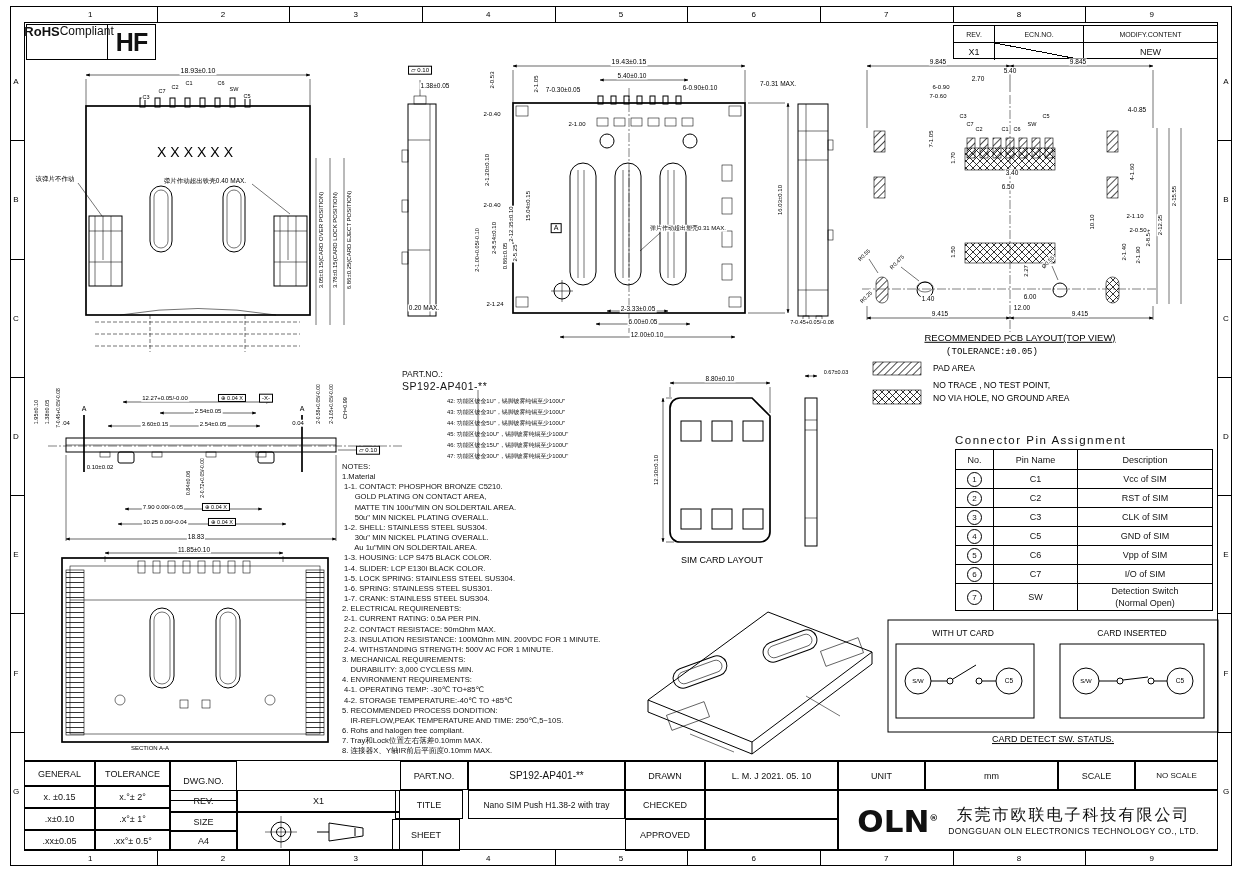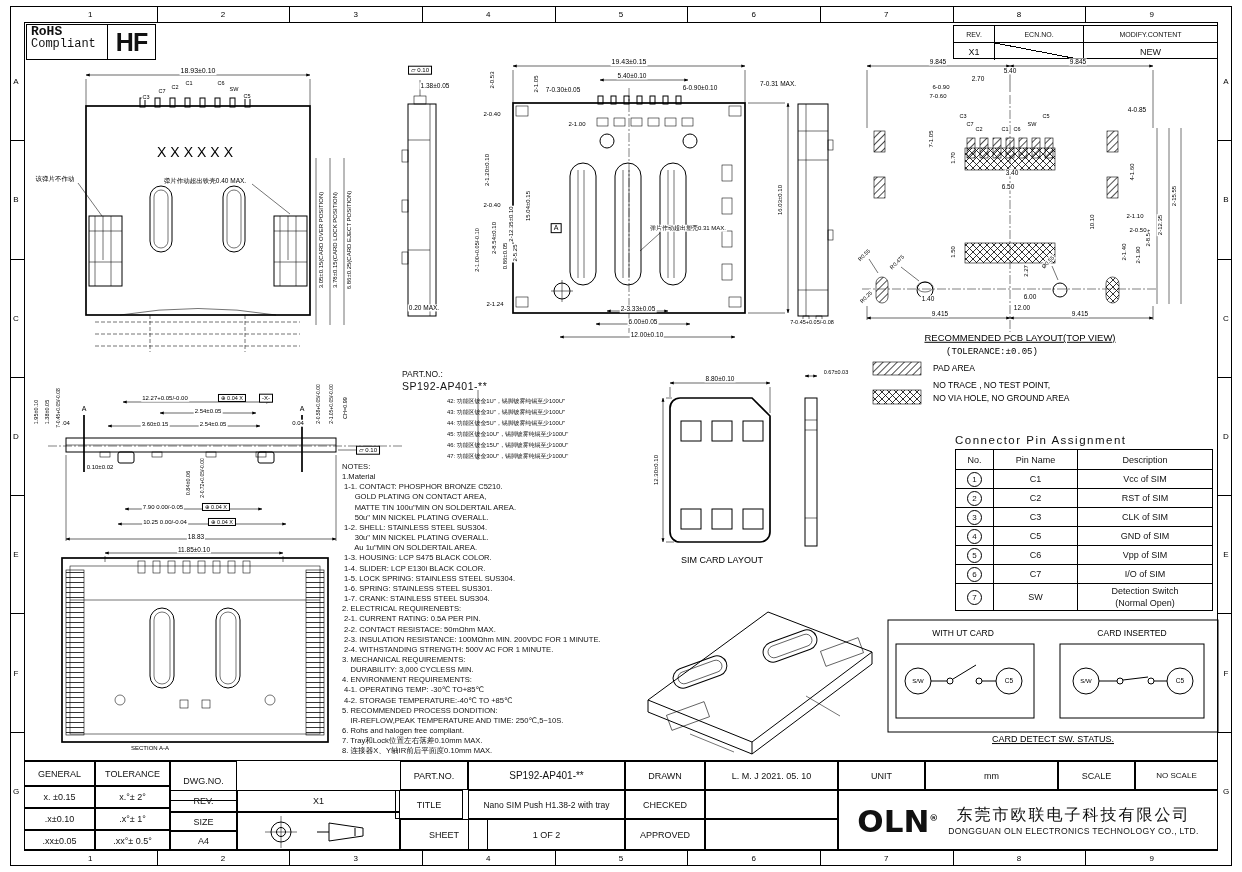--- a/index.html
+++ b/index.html
@@ -20,21 +20,21 @@
   
   .ln{stroke:#000;fill:none;stroke-width:1;}
   .thk{stroke-width:1.7;}
   .thin{stroke-width:0.55;}
   .dim{stroke:#000;fill:none;stroke-width:0.6;marker-start:url(#ar);marker-end:url(#ar);}
   .dsh{stroke-dasharray:4 2;}
   .cl{stroke-dasharray:9 2 2 2;stroke-width:0.5;}
   .ps{stroke:#000;stroke-width:0.6;}
   
   .rohs{left:26px;top:24px;width:130px;height:36px;border:1.4px solid #000;display:flex;}
-  .rohs .l{width:76px;border-right:1.4px solid #000;display:flex;flex-direction:column;padding-left:4px;font-family:Liberation Mono, monospace;}
+  .rohs .l{width:76px;border-right:1.4px solid #000;display:flex;flex-direction:row;justify-content:center;padding-left:4px;}
   .rohs .l .a{font-size:13px;font-weight:bold;line-height:13px;}
   .rohs .l .b{font-size:12px;line-height:13px;}
   .rohs .r{flex:1;display:flex;align-items:center;justify-content:center;font-size:25px;font-weight:900;letter-spacing:-1px;}
   
   .revt{left:953px;top:25px;width:265px;height:34px;border:1px solid #000;font-size:7px;}
   .revt .row{display:flex;height:16px;}
   .revt .row2{display:flex;height:17px;border-top:1px solid #000;font-size:9px;}
   .revt .c1{width:40px;border-right:1px solid #000;display:flex;align-items:center;justify-content:center;}
   .revt .c2{width:88px;border-right:1px solid #000;display:flex;align-items:center;justify-content:center;}
   .revt .c3{flex:1;display:flex;align-items:center;justify-content:center;}
@@ -635,22 +635,21 @@
         <circle cx="22" cy="16" r="10" class="ln"></circle>
           <circle cx="22" cy="16" r="4.5" class="ln"></circle>
         <path d="M6,16h32 M22,0v32" class="ln thin"></path>
         <path d="M58,16h12 M70,7 L104,12 V20 L70,25 z M96,12v8" class="ln"></path>
       </svg>
     </div>
     <div class="tc" style="left:376px;top:0;width:68px;height:29px">PART.NO.</div>
     <div class="tc" style="left:444px;top:0;width:157px;height:29px;font-size:10px">SP192-AP401-**</div>
     <div class="tc" style="left:371px;top:29px;width:68px;height:29px">TITLE</div>
     <div class="tc" style="left:444px;top:29px;width:157px;height:29px;font-size:8.5px">Nano SIM Push H1.38-2 with tray</div>
-    <div class="tc" style="left:376px;top:58px;width:88px;height:32px">SHEET</div>
-    <div class="tc" style="left:444px;top:58px;width:157px;height:32px">1 OF 2</div>
+    <div class="tc" style="left:368px;top:58px;width:68px;height:32px">SHEET</div>
     <div class="tc" style="left:601px;top:0;width:80px;height:29px">DRAWN</div>
     <div class="tc" style="left:681px;top:0;width:133px;height:29px">L. M. J 2021. 05. 10</div>
     <div class="tc" style="left:601px;top:29px;width:80px;height:29px">CHECKED</div>
     <div class="tc" style="left:681px;top:29px;width:133px;height:29px"></div>
     <div class="tc" style="left:601px;top:58px;width:80px;height:32px">APPROVED</div>
     <div class="tc" style="left:681px;top:58px;width:133px;height:32px"></div>
     <div class="tc" style="left:814px;top:0;width:87px;height:29px">UNIT</div>
     <div class="tc" style="left:901px;top:0;width:133px;height:29px">mm</div>
     <div class="tc" style="left:1034px;top:0;width:77px;height:29px">SCALE</div>
     <div class="tc" style="left:1111px;top:0;width:83px;height:29px;font-size:8px">NO SCALE</div>

